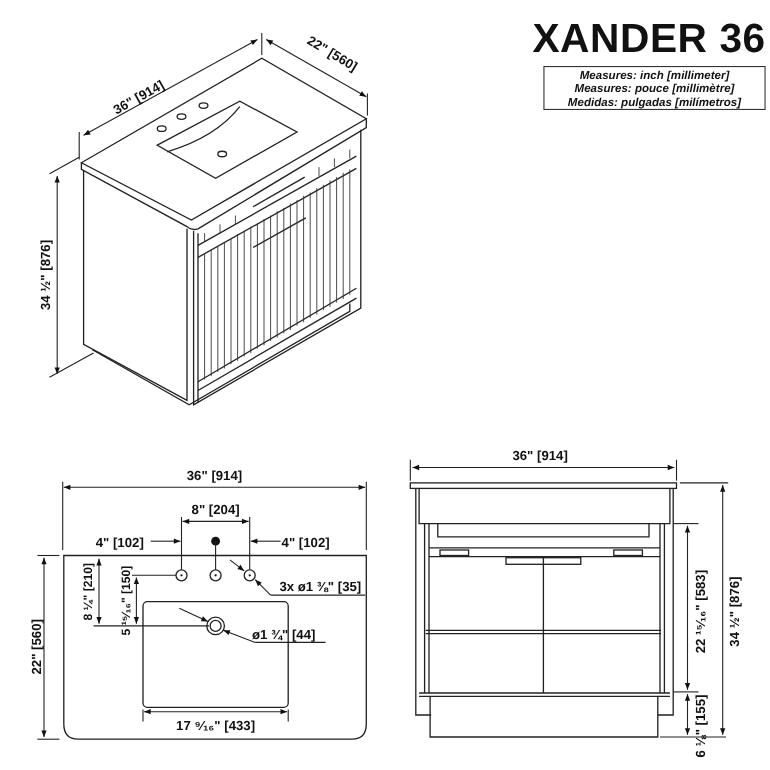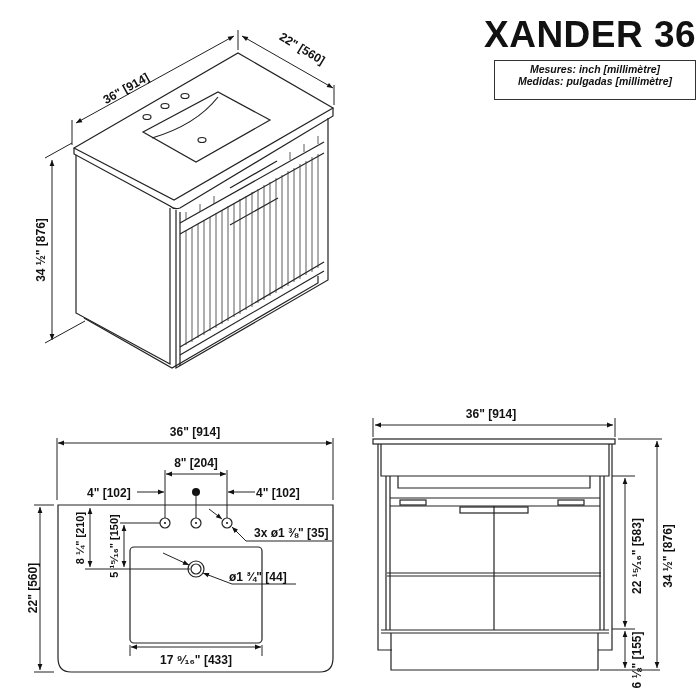--- a/index.html
+++ b/index.html
@@ -11,22 +11,23 @@
   .units { position: absolute; left: 494px; top: 60px; width: 202px; height: 40px;
            border: 1.5px solid #333; box-sizing: border-box; text-align: center;
            font-size: 10.5px; font-weight: bold; font-style: italic; line-height: 12px; padding-top: 2px; }
   .dim { font-family: "Liberation Sans", sans-serif; font-weight: bold; fill: #111; }
 </style>
 </head>
 <body>
 
 <div class="title">XANDER 36</div>
 <div class="units">
-  <div>Mesures: inch [millimètre]</div>
-  <div>Medidas: pulgadas [millimètre]</div>
+  <div>Measures: inch [millimeter]</div>
+  <div>Measures: pouce [millimètre]</div>
+  <div>Medidas: pulgadas [milímetros]</div>
 </div>
 
 <svg width="700" height="700" viewBox="0 0 700 700">
   <defs>
     <marker id="ah" viewBox="0 0 10 10" refX="10" refY="5" markerWidth="9" markerHeight="6" orient="auto-start-reverse">
       <path d="M0,1 L10,5 L0,9 z" fill="#111"></path>
     </marker>
   </defs>
 
   <g stroke="#222" stroke-width="1.2" fill="none">

